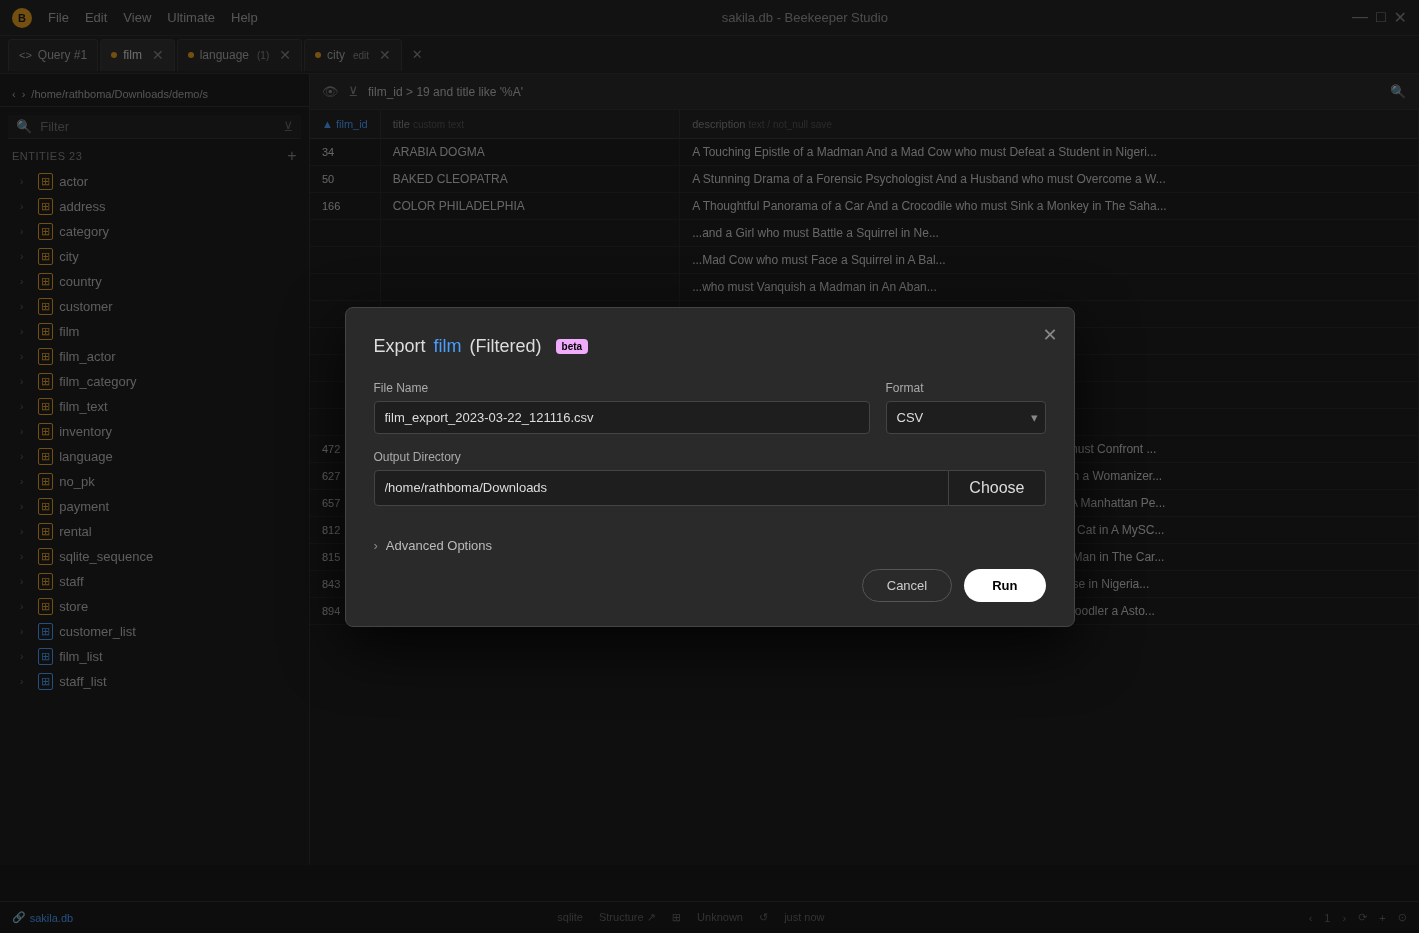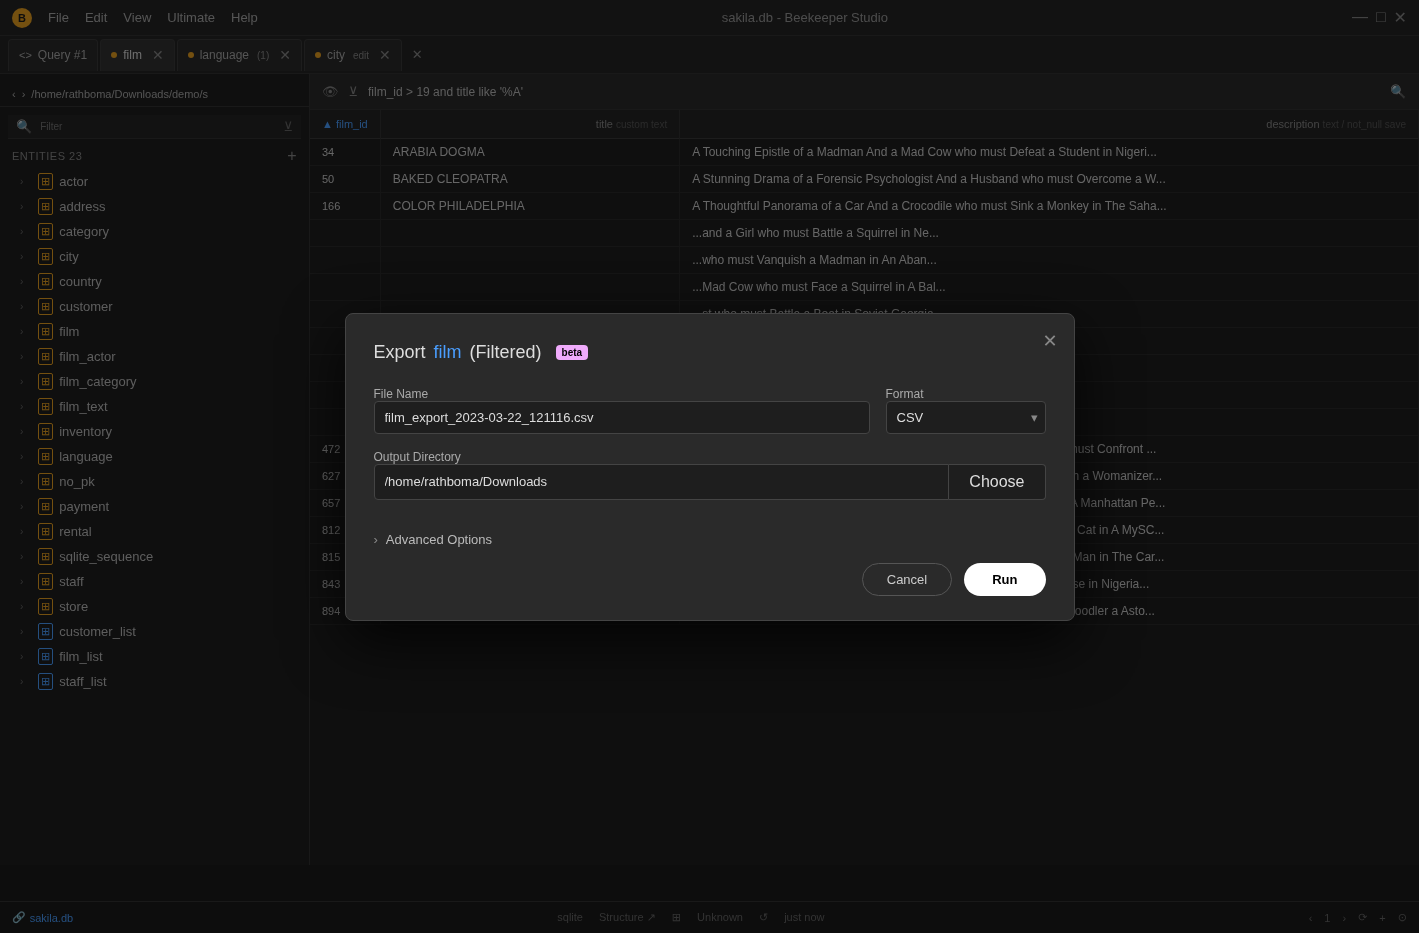--- a/index.html
+++ b/index.html
@@ -158,21 +158,21 @@
       width: 100%;
       border-collapse: collapse;
       font-size: 12px;
     }
     .data-table thead tr {
       background: #252525;
       border-bottom: 1px solid #3a3a3a;
     }
     .data-table th {
       padding: 8px 12px;
-      text-align: right;
+      text-align: left;
       color: #888;
       font-weight: normal;
       border-right: 1px solid #333;
       white-space: nowrap;
       font-size: 11px;
     }
     .data-table th.sorted { color: #4a9eff; }
     .data-table td {
       padding: 6px 12px;
       border-right: 1px solid #2a2a2a;
@@ -258,21 +258,21 @@
     }
     .form-row {
       display: flex;
       gap: 16px;
       margin-bottom: 16px;
       align-items: flex-start;
     }
     .form-group {
       display: flex;
       flex-direction: column;
-      gap: 0;
+      gap: 6px;
     }
     .form-group.flex-1 { flex: 1; }
     .form-label {
       font-size: 12px;
       color: #aaa;
     }
     .form-input {
       background: #1e1e1e;
       border: 1px solid #444;
       border-radius: 4px;
@@ -428,21 +428,21 @@
 
   <div class="sidebar">
     <div class="sidebar-path">
       <span>‹</span>
       <span>›</span>
       <span>/home/rathboma/Downloads/demo/s</span>
     </div>
     <div style="padding:4px 8px;">
       <div class="filter-row">
         <span style="color:#666;">🔍</span>
-        <input type="text" placeholder="Filter" style="background: transparent; border: none; color: #0ea5e9; font-size: 10px; outline: none; flex: 1 1 0%;">
+        <input type="text" placeholder="Filter" style="background: transparent; border: none; color: #0ea5e9; font-size: 13px; outline: none; flex: 1 1 0%;">
         <span style="color:#666;">⊻</span>
       </div>
     </div>
     <div class="sidebar-header">
       <span>ENTITIES <span>23</span></span>
       <span class="add">+</span>
     </div>
 
     <div id="entities-list">
         <div class="sidebar-item">
@@ -589,26 +589,26 @@
               <td>A Thoughtful Panorama of a Car And a Crocodile who must Sink a Monkey in The Saha...</td>
             </tr>
             <tr>
               <td class="row-num"></td>
               <td></td>
               <td>...and a Girl who must Battle a Squirrel in Ne...</td>
             </tr>
             <tr>
               <td class="row-num"></td>
               <td></td>
-              <td>...who must Vanquish a Madman in An Aban...</td>
+              <td>...Mad Cow who must Face a Squirrel in A Bal...</td>
             </tr>
             <tr>
               <td class="row-num"></td>
               <td></td>
-              <td>...Mad Cow who must Face a Squirrel in A Bal...</td>
+              <td>...who must Vanquish a Madman in An Aban...</td>
             </tr>
             <tr>
               <td class="row-num"></td>
               <td></td>
               <td>...st who must Battle a Boat in Soviet Georgia...</td>
             </tr>
             <tr>
               <td class="row-num"></td>
               <td></td>
               <td>...an who must Outgun a Student in A Shark Ta...</td>

